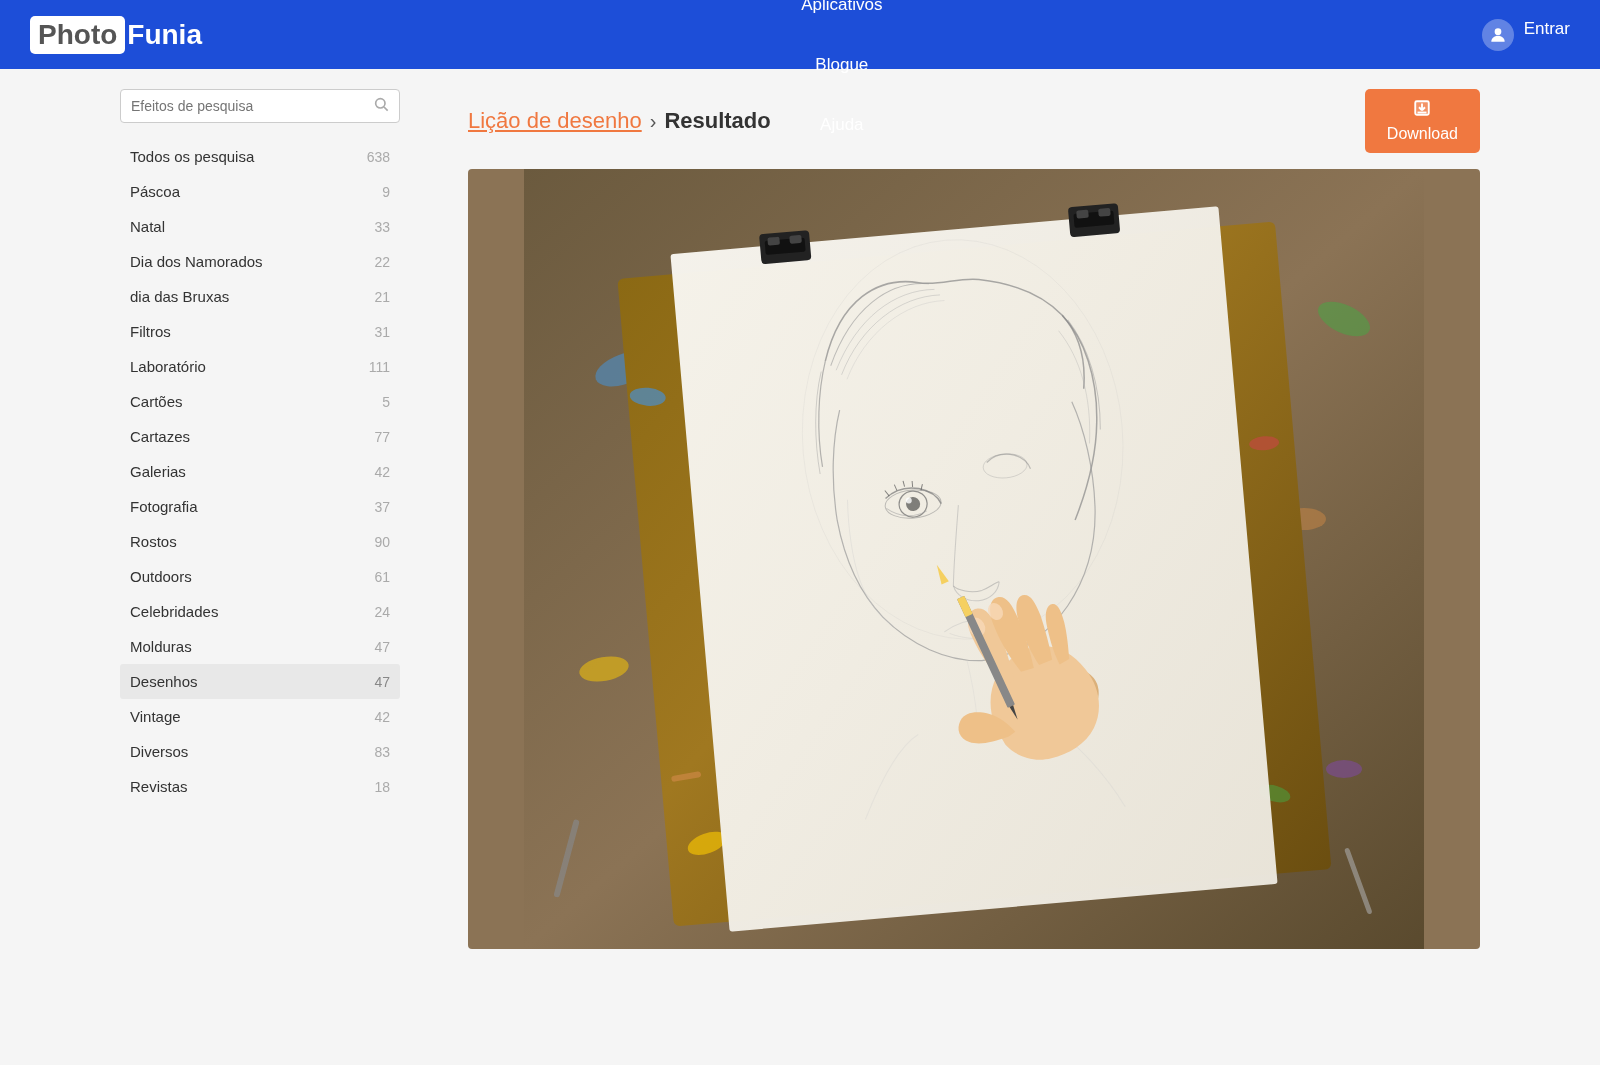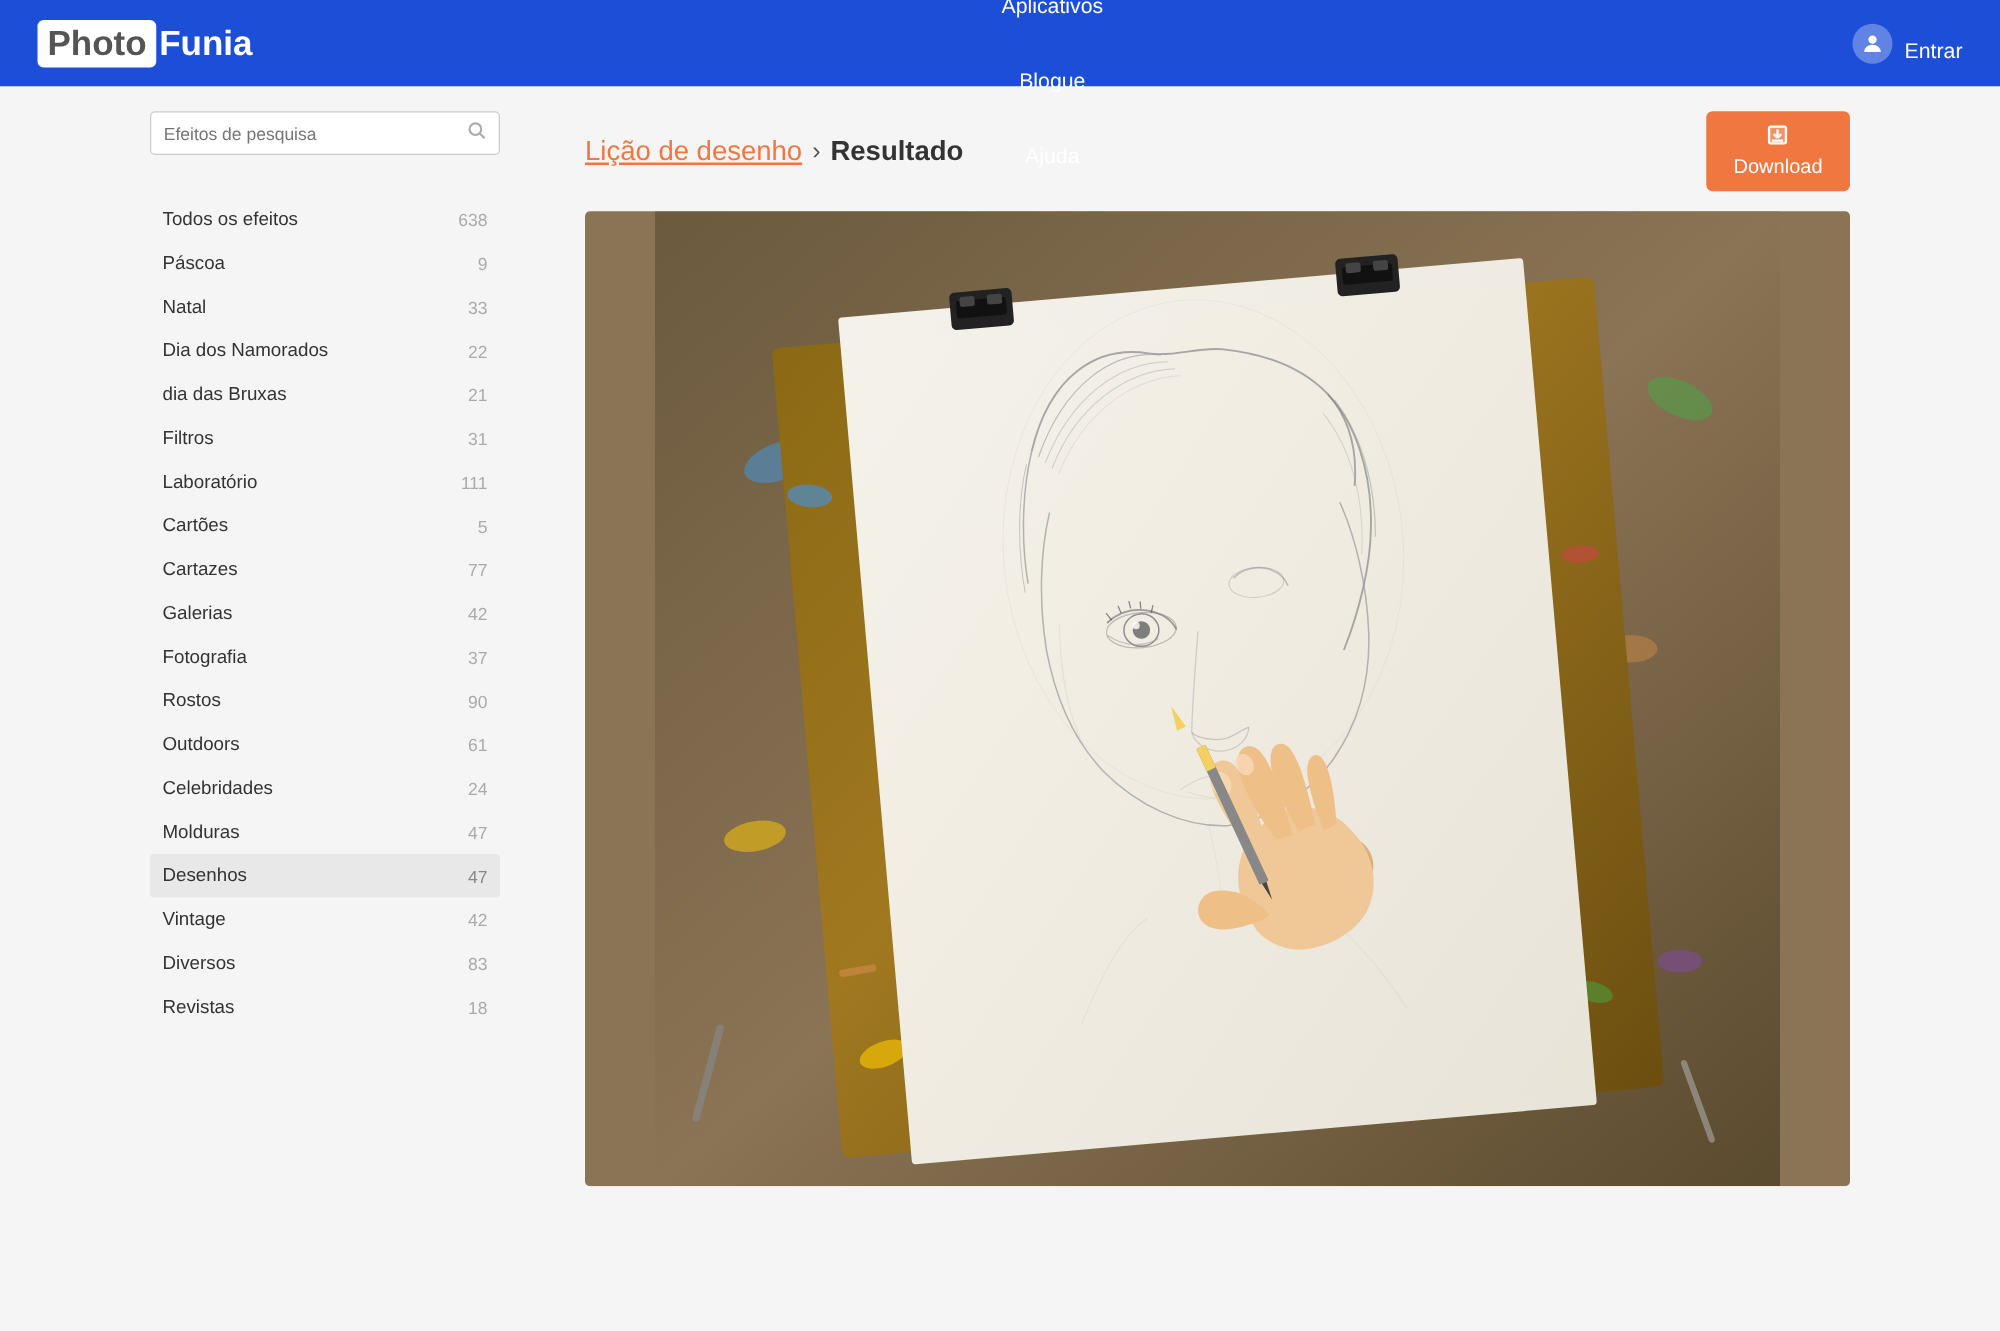--- a/index.html
+++ b/index.html
@@ -45,21 +45,21 @@
       flex-direction: column;
     }
     .nav a {
       color: #fff;
       text-decoration: none;
       font-size: 17px;
       font-weight: 500;
     }
     .header-right {
       display: flex;
-      align-items: flex-end;
+      align-items: flex-start;
       gap: 10px;
       color: #fff;
       font-size: 17px;
       cursor: pointer;
     }
     .user-icon {
       width: 32px;
       height: 32px;
       border-radius: 50%;
       background: rgba(255,255,255,0.3);
@@ -82,21 +82,21 @@
       width: 280px;
       flex-shrink: 0;
     }
     .search-box {
       display: flex;
       align-items: center;
       border: 1px solid #ccc;
       border-radius: 4px;
       background: #fff;
       padding: 6px 10px;
-      margin-bottom: 34px;
+      margin-bottom: 16px;
     }
     .search-box input {
       border: none;
       outline: none;
       flex: 1;
       font-size: 14px;
       color: #999;
       background: transparent;
     }
     .search-icon-svg {
@@ -226,21 +226,21 @@
       <input type="text" placeholder="Efeitos de pesquisa" style="">
       <span class="search-icon-svg">
         <svg width="16" height="16" viewBox="0 0 24 24" fill="none" stroke="#aaa" stroke-width="2.5">
           <circle cx="11" cy="11" r="7"></circle>
           <line x1="16.5" y1="16.5" x2="22" y2="22"></line>
         </svg>
       </span>
     </div>
     <ul class="sidebar-list">
       <li>
-        <span>Todos os efeitos</span>
+        <span>Todos os pesquisa</span>
         <span class="count">638</span>
       </li>
       <li>
         <span>Páscoa</span>
         <span class="count">9</span>
       </li>
       <li>
         <span>Natal</span>
         <span class="count">33</span>
       </li>

